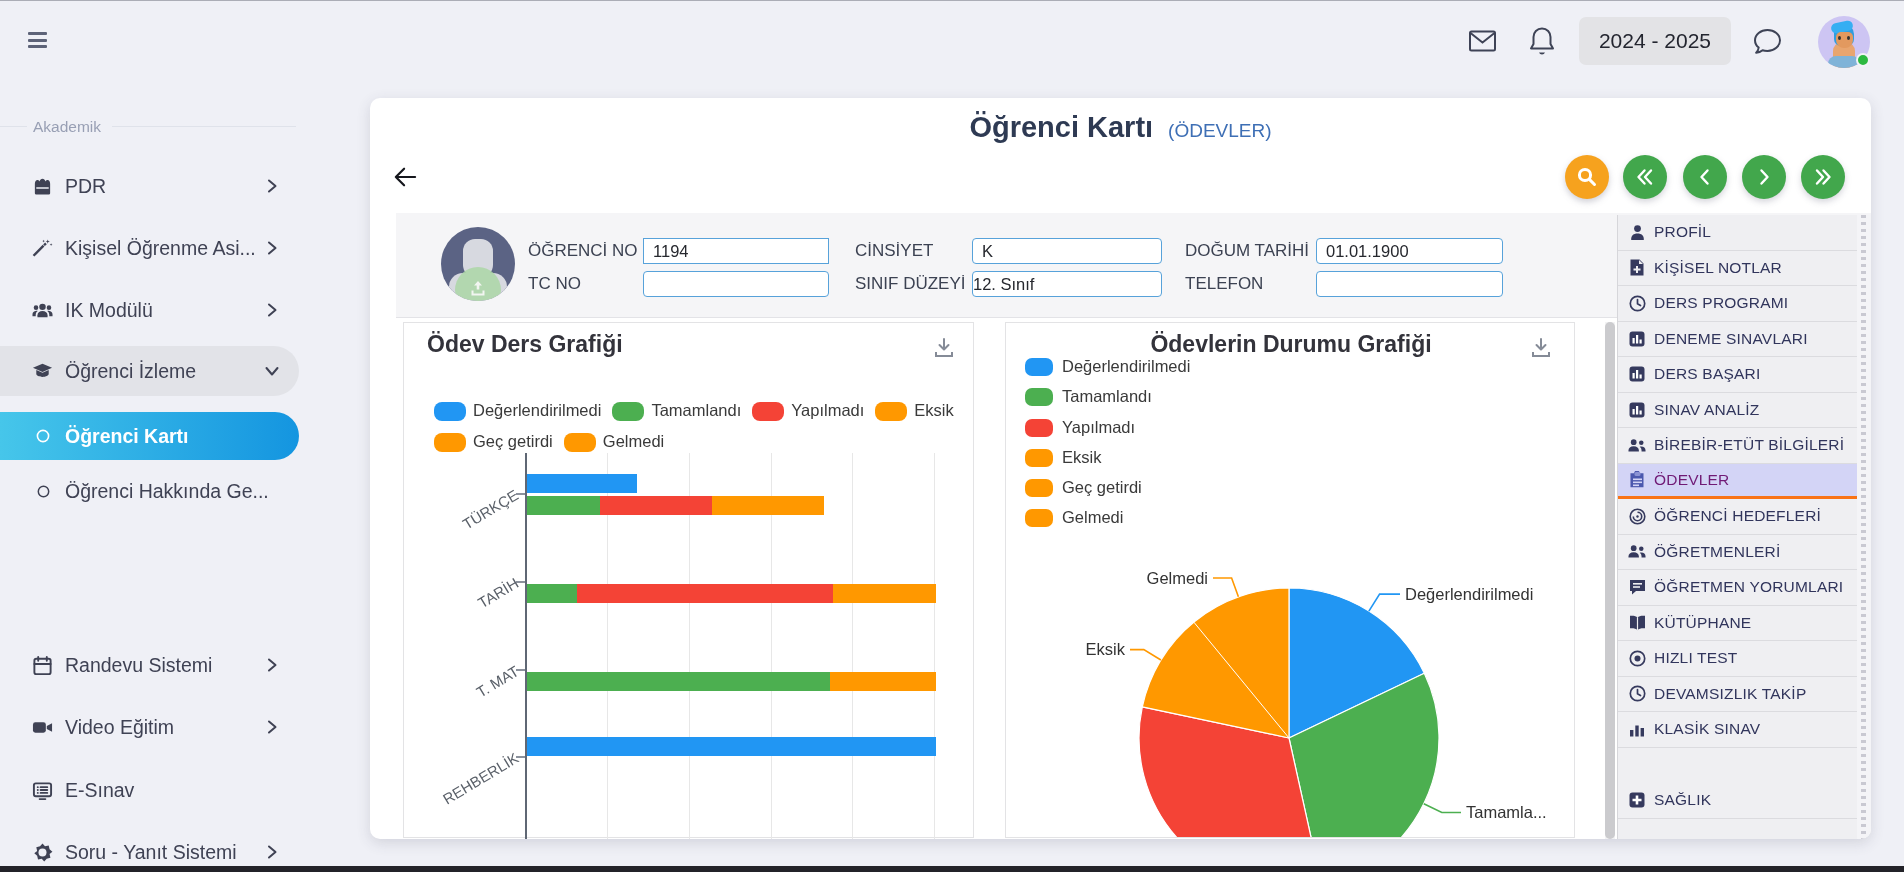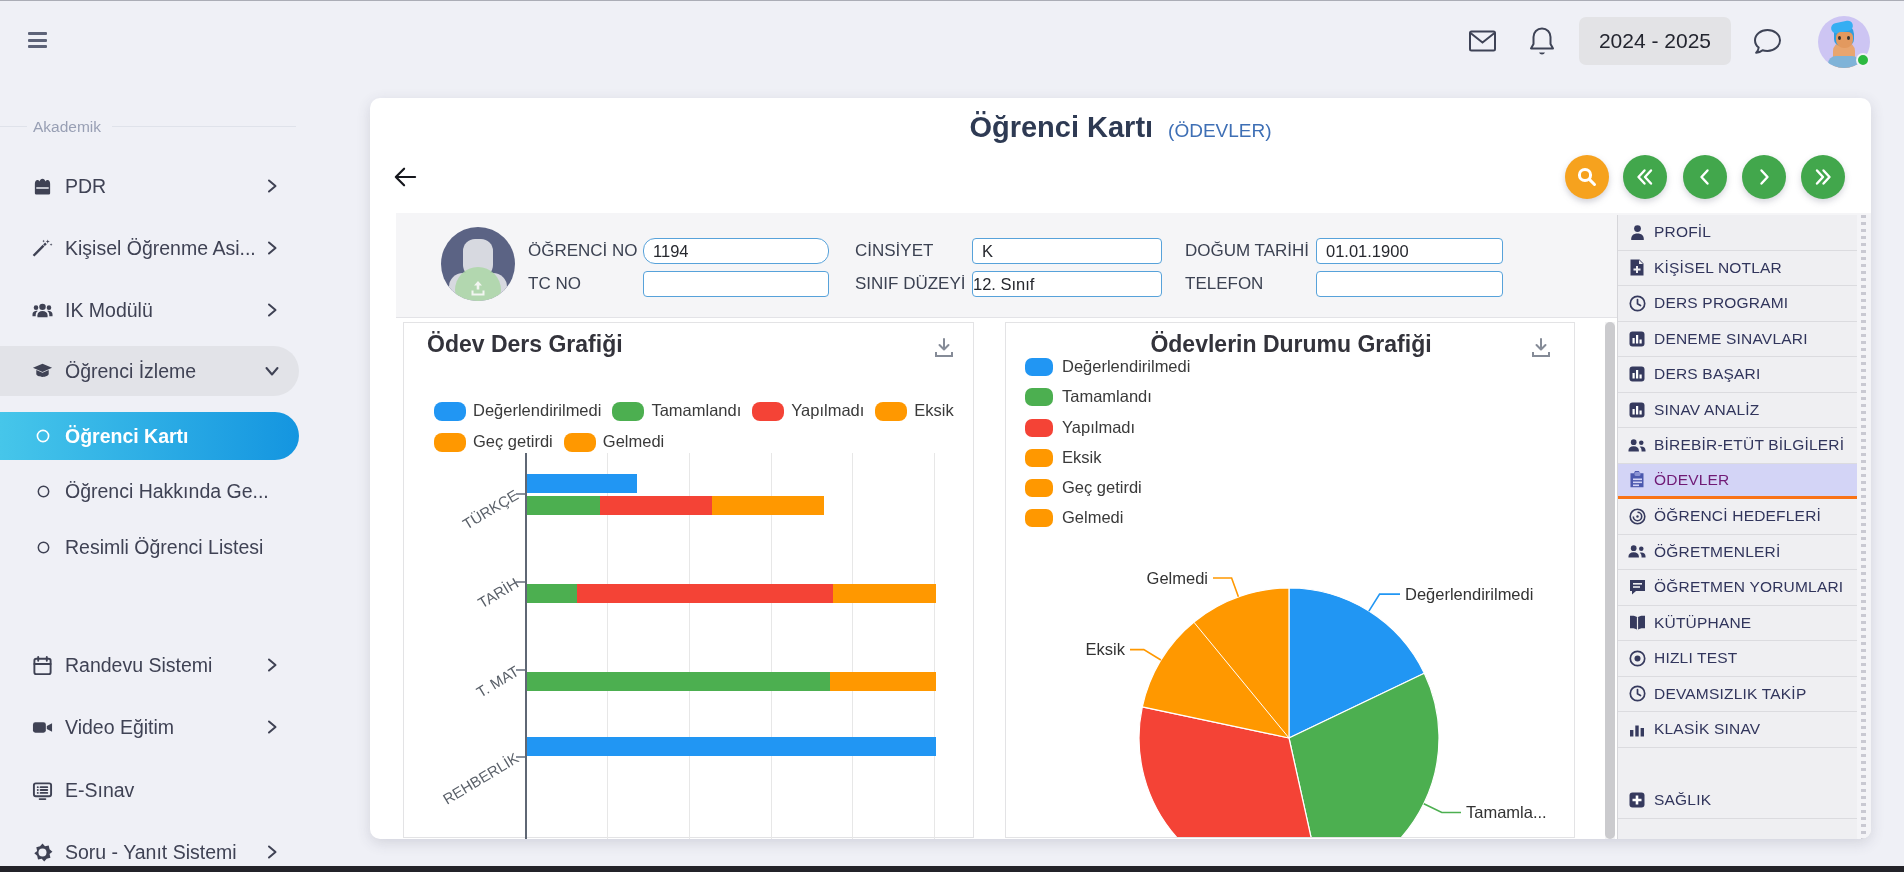--- a/index.html
+++ b/index.html
@@ -113,26 +113,20 @@
         <circle cx="7" cy="7" r="5.6"></circle>
       </svg>
     <span class="tx">Öğrenci Kartı</span>
   </div>
   <div class="sbitem" style="top:388px;">
     <svg class="ic" style="left:37px;width:13px;height:13px;" viewBox="0 0 14 14" fill="none" stroke="#3f4254" stroke-width="1.6">
         <circle cx="7" cy="7" r="5.6"></circle>
       </svg>
     <span class="tx">Öğrenci Hakkında Ge...</span>
   </div>
-  <div class="sbitem" style="top:444px;">
-    <svg class="ic" style="left:37px;width:13px;height:13px;" viewBox="0 0 14 14" fill="none" stroke="#3f4254" stroke-width="1.6">
-        <circle cx="7" cy="7" r="5.6"></circle>
-      </svg>
-    <span class="tx">Resimli Öğrenci Listesi</span>
-  </div>
   <div class="sbitem" style="top:562px;">
     <svg class="ic" viewBox="0 0 22 22" fill="none" stroke="#3f4254" stroke-width="2">
         <rect x="2.5" y="4" width="17" height="16" rx="2"></rect>
         <path d="M6.5 2 l0 4 M15.5 2 l0 4 M2.5 9.5 l17 0" stroke-linecap="round"></path>
       </svg>
     <span class="tx">Randevu Sistemi</span>
     <svg class="ch" viewBox="0 0 18 18" fill="none" stroke="#3f4254" stroke-width="2" stroke-linecap="round" stroke-linejoin="round">
         <path d="M6 3.5 L12.5 9 L6 14.5"></path>
       </svg>
   </div>
@@ -210,21 +204,21 @@
       <div class="abs" style="left:22px;top:12px;width:30px;height:38px;border-radius:12px;background:#d7d9e0;"></div>
       <div class="abs" style="left:8px;top:46px;width:58px;height:34px;border-radius:14px 14px 0 0;background:#d7d9e0;"></div>
       <div class="abs" style="left:14px;top:40px;width:46px;height:46px;border-radius:50%;background:rgba(173,214,167,.88);"></div>
       <svg style="position:absolute;left:29px;top:54px;" width="16" height="15" viewBox="0 0 16 15" fill="#f2f5f1">
           <path d="M8 0 L12 4.6 L9.3 4.6 L9.3 8.5 L6.7 8.5 L6.7 4.6 L4 4.6 Z"></path>
           <path d="M1.5 9.5 L3.5 9.5 L3.5 12.5 L12.5 12.5 L12.5 9.5 L14.5 9.5 L14.5 14.5 L1.5 14.5 Z"></path>
         </svg>
     </div>
 
     <div class="abs" style="left:132px;top:28px;font-size:17px;color:#3c4252;">ÖĞRENCİ NO</div>
-    <div class="abs" style="left:247px;top:25px;width:186px;height:26px;border:1px solid #57a2da;border-radius:12px;background:#fff;font-size:16.5px;color:#26282e;line-height:24px;padding-left:9px;">1194</div>
+    <div class="abs" style="left:247px;top:25px;width:186px;height:26px;border:1px solid #57a2da;border-radius:0;background:#fff;font-size:16.5px;color:#26282e;line-height:24px;padding-left:9px;">1194</div>
     <div class="abs" style="left:132px;top:61px;font-size:17px;color:#3c4252;">TC NO</div>
     <div class="abs" style="left:247px;top:58px;width:186px;height:26px;border:1px solid #57a2da;border-radius:4px;background:#fff;"></div>
 
     <div class="abs" style="left:459px;top:28px;font-size:17px;color:#3c4252;">CİNSİYET</div>
     <div class="abs" style="left:576px;top:25px;width:190px;height:26px;border:1px solid #57a2da;border-radius:4px;background:#fff;font-size:16.5px;color:#26282e;line-height:24px;padding-left:9px;">K</div>
     <div class="abs" style="left:459px;top:61px;font-size:17px;color:#3c4252;">SINIF DÜZEYİ</div>
     <div class="abs" style="left:576px;top:58px;width:190px;height:26px;border:1px solid #57a2da;border-radius:4px;background:#fff;font-size:16.5px;color:#26282e;line-height:24px;">12. Sınıf</div>
 
     <div class="abs" style="left:789px;top:28px;font-size:17px;color:#3c4252;">DOĞUM TARİHİ</div>
     <div class="abs" style="left:920px;top:25px;width:187px;height:26px;border:1px solid #57a2da;border-radius:4px;background:#fff;font-size:16.5px;color:#26282e;line-height:24px;padding-left:9px;">01.01.1900</div>

